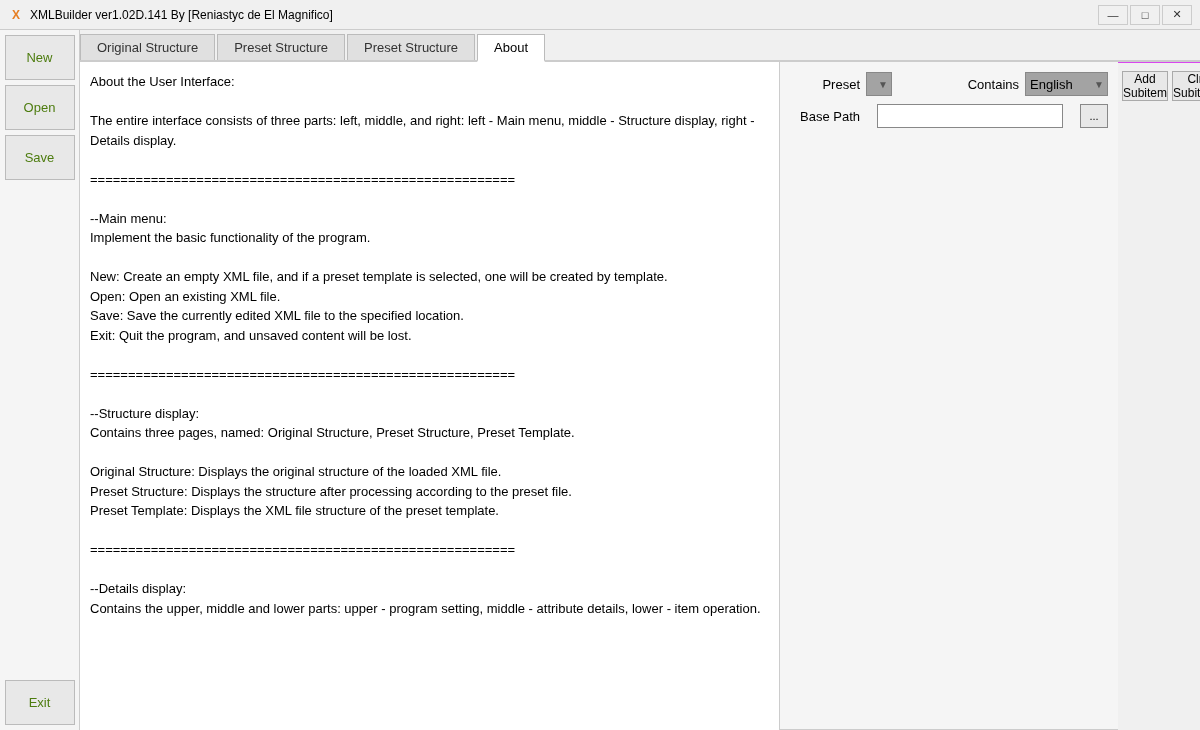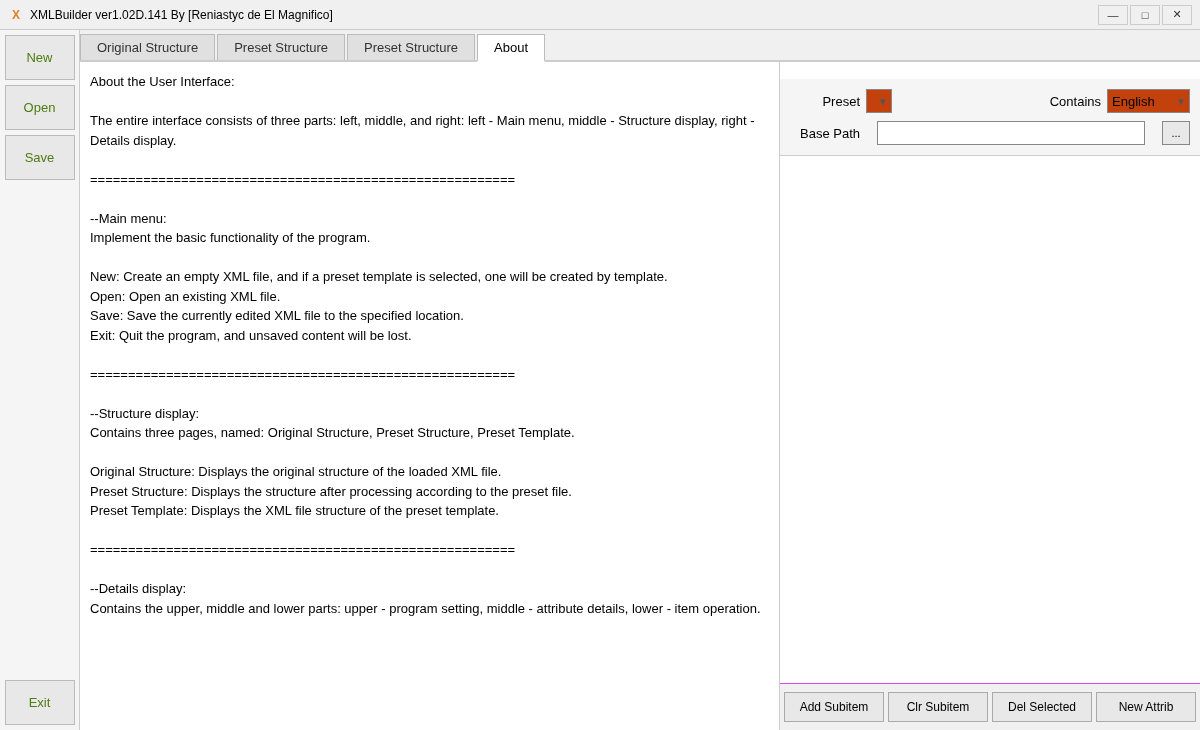--- a/index.html
+++ b/index.html
@@ -161,22 +161,20 @@
 
     .about-content {
       white-space: pre-wrap;
       word-wrap: break-word;
     }
 
     .right-panel {
       width: 420px;
       background: #f5f5f5;
       display: flex;
-      flex-direction: column;
-      margin-top: 17px;
     }
 
     .right-panel-top {
       padding: 10px;
       display: flex;
       flex-direction: column;
       gap: 8px;
       border-bottom: 1px solid #ccc;
     }
 
@@ -189,21 +187,21 @@
 
     .select-wrapper {
       position: relative;
       flex: 1;
     }
 
     .select-wrapper select {
       width: 100%;
       height: 24px;
       border: 1px solid #888;
-      background: #c2410c;
+      background: #a3a3a3;
       padding: 0 20px 0 4px;
       font-size: 13px;
       appearance: none;
       cursor: pointer;
     }
 
     .select-arrow {
       position: absolute;
       right: 4px;
       top: 50%;

